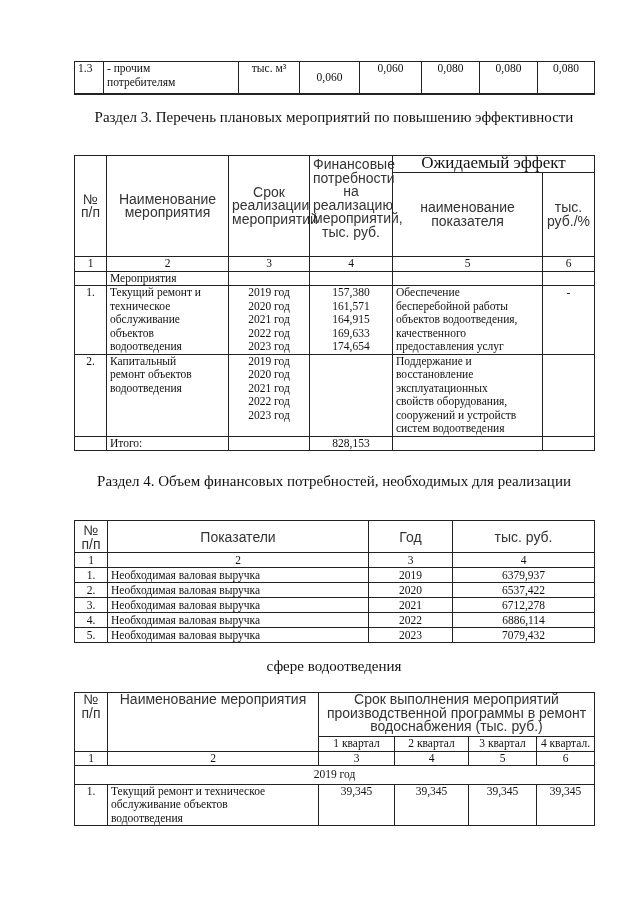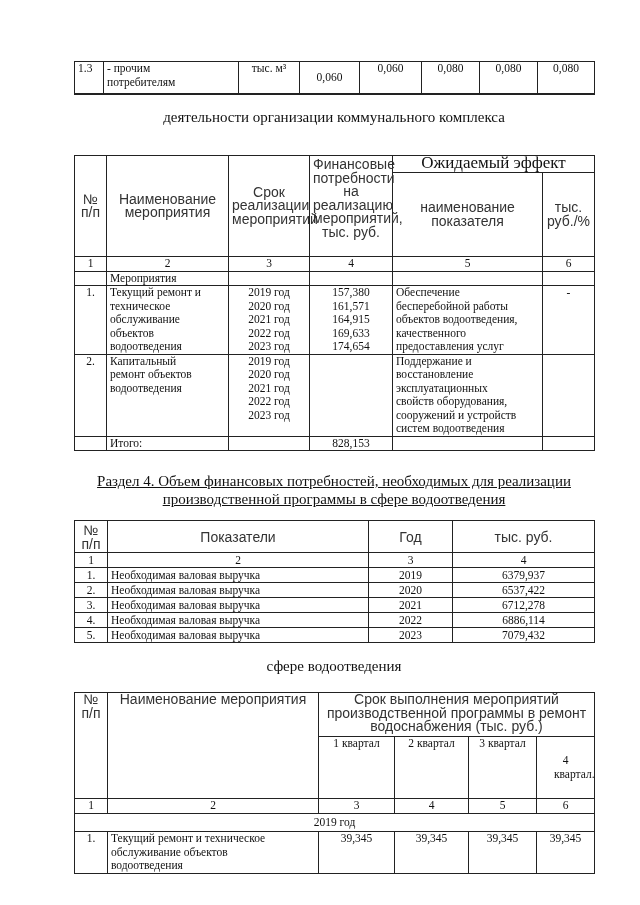--- a/index.html
+++ b/index.html
@@ -47,21 +47,21 @@
     <td class="c vm">0,060</td>
     <td class="c">0,060</td>
     <td class="c">0,080</td>
     <td class="c">0,080</td>
     <td class="c">0,080</td>
   </tr>
 </tbody>
   </table>
 
 <div class="title" style="top:108px;">
-  <div>деятельности организации коммунального комплекса</div>
+  <div>Раздел 3. Перечень плановых мероприятий по повышению эффективности</div>
 </div>
 
 <table style="left:74px; top:155px; width:520px;">
   <colgroup>
     <col style="width:32px">
       <col style="width:122px">
       <col style="width:81px">
     <col style="width:83px">
       <col style="width:150px">
       <col style="width:52px">
@@ -178,23 +178,22 @@
     <td></td>
     <td>Итого:</td>
     <td></td>
     <td class="c">828,153</td>
     <td></td>
     <td></td>
   </tr>
 </tbody>
   </table>
 
-<div class="title" style="top:472px;text-decoration:underline;">
+<div class="title" style="top:472px;">
   <div>Раздел 4. Объем финансовых потребностей, необходимых для реализации</div>
-  <div>производственной программы в сфере водоотведения</div>
 </div>
 
 <table class="t4" style="left:74px; top:520px; width:520px;">
   <colgroup>
     <col style="width:33px">
       <col style="width:261px">
       <col style="width:84px">
       <col style="width:142px">
   </colgroup>
   <tbody>
@@ -269,21 +268,21 @@
     <td colspan="4" class="c hd lines">
       <span>Срок выполнения мероприятий</span>
       <span>производственной программы в ремонт</span>
       <span>водоснабжения (тыс. руб.)</span>
     </td>
   </tr>
   <tr>
     <td class="c">1 квартал</td>
     <td class="c">2 квартал</td>
     <td class="c">3 квартал</td>
-    <td class="c" style="padding:17px;text-align:center;">4 квартал.</td>
+    <td class="c" style="padding:0;text-align:center;">4 квартал.</td>
   </tr>
   <tr>
     <td class="c">1</td>
     <td class="c">2</td>
     <td class="c">3</td>
     <td class="c">4</td>
     <td class="c">5</td>
     <td class="c">6</td>
   </tr>
   <tr>

